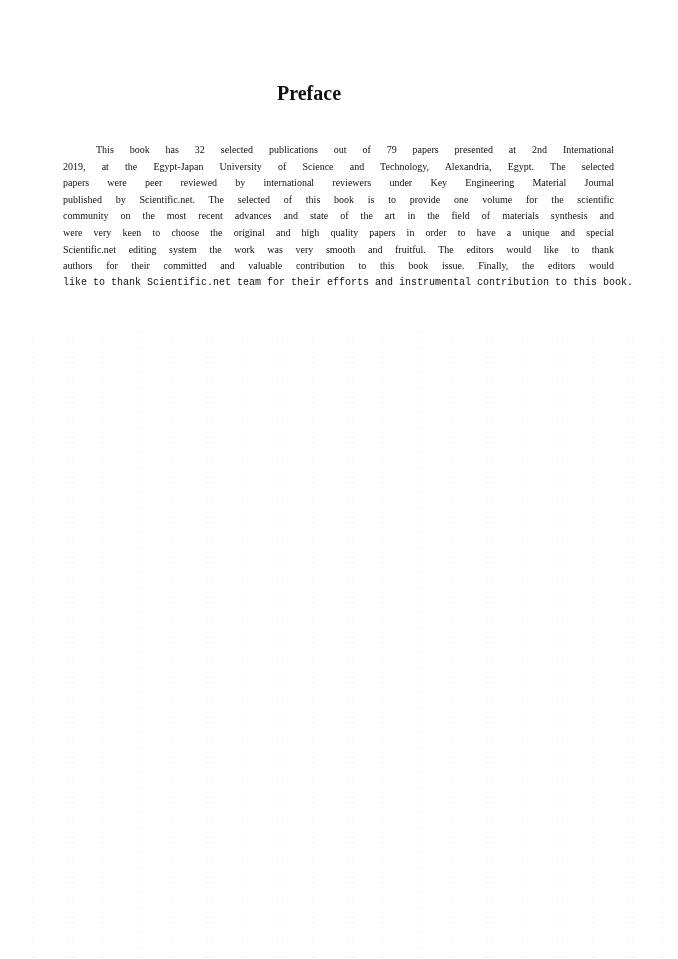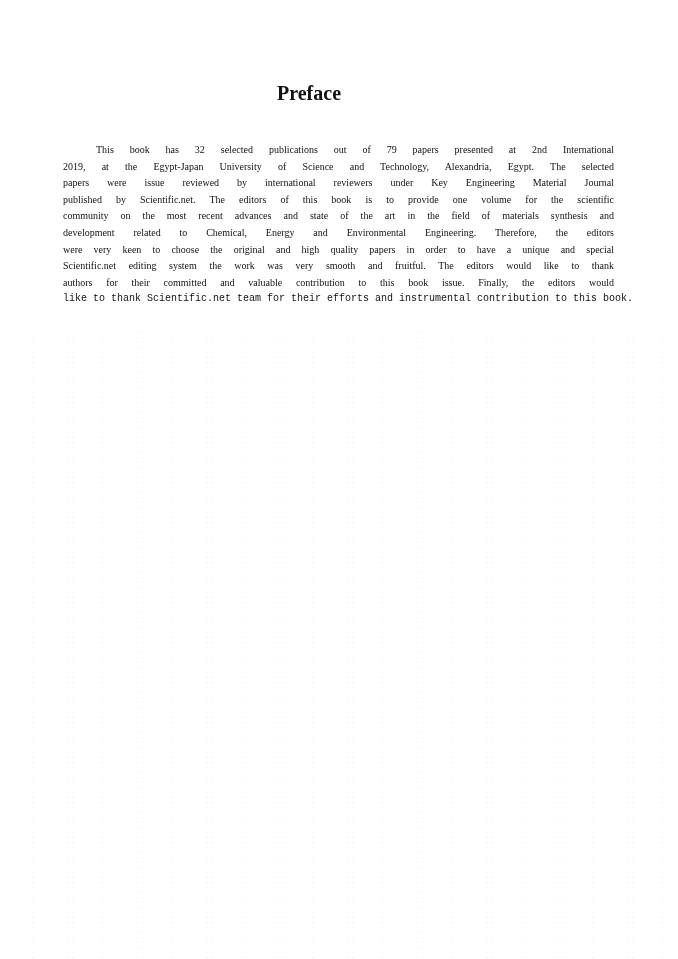--- a/index.html
+++ b/index.html
@@ -66,21 +66,20 @@
 </head>
 <body>
 
 <div class="watermark"></div>
 
 <h1 class="page-title">Preface</h1>
 
 <div class="body-text">
   <span class="line indent">This book has 32 selected publications out of 79 papers presented at 2nd International</span>
   <span class="line">2019, at the Egypt-Japan University of Science and Technology, Alexandria, Egypt. The selected</span>
-  <span class="line">papers were issue reviewed by international reviewers under Key Engineering Material Journal</span>
-  <span class="line">published by Scientific.net. The editors of this book is to provide one volume for the scientific</span>
+  <span class="line">papers were peer reviewed by international reviewers under Key Engineering Material Journal</span>
+  <span class="line">published by Scientific.net. The selected of this book is to provide one volume for the scientific</span>
   <span class="line">community on the most recent advances and state of the art in the field of materials synthesis and</span>
-  <span class="line">development related to Chemical, Energy and Environmental Engineering. Therefore, the editors</span>
   <span class="line">were very keen to choose the original and high quality papers in order to have a unique and special</span>
   <span class="line">Scientific.net editing system the work was very smooth and fruitful. The editors would like to thank</span>
   <span class="line">authors for their committed and valuable contribution to this book issue. Finally, the editors would</span>
   <span class="line last">like to thank Scientific.net team for their efforts and instrumental contribution to this book.</span>
 </div>
 
 </body></html>

